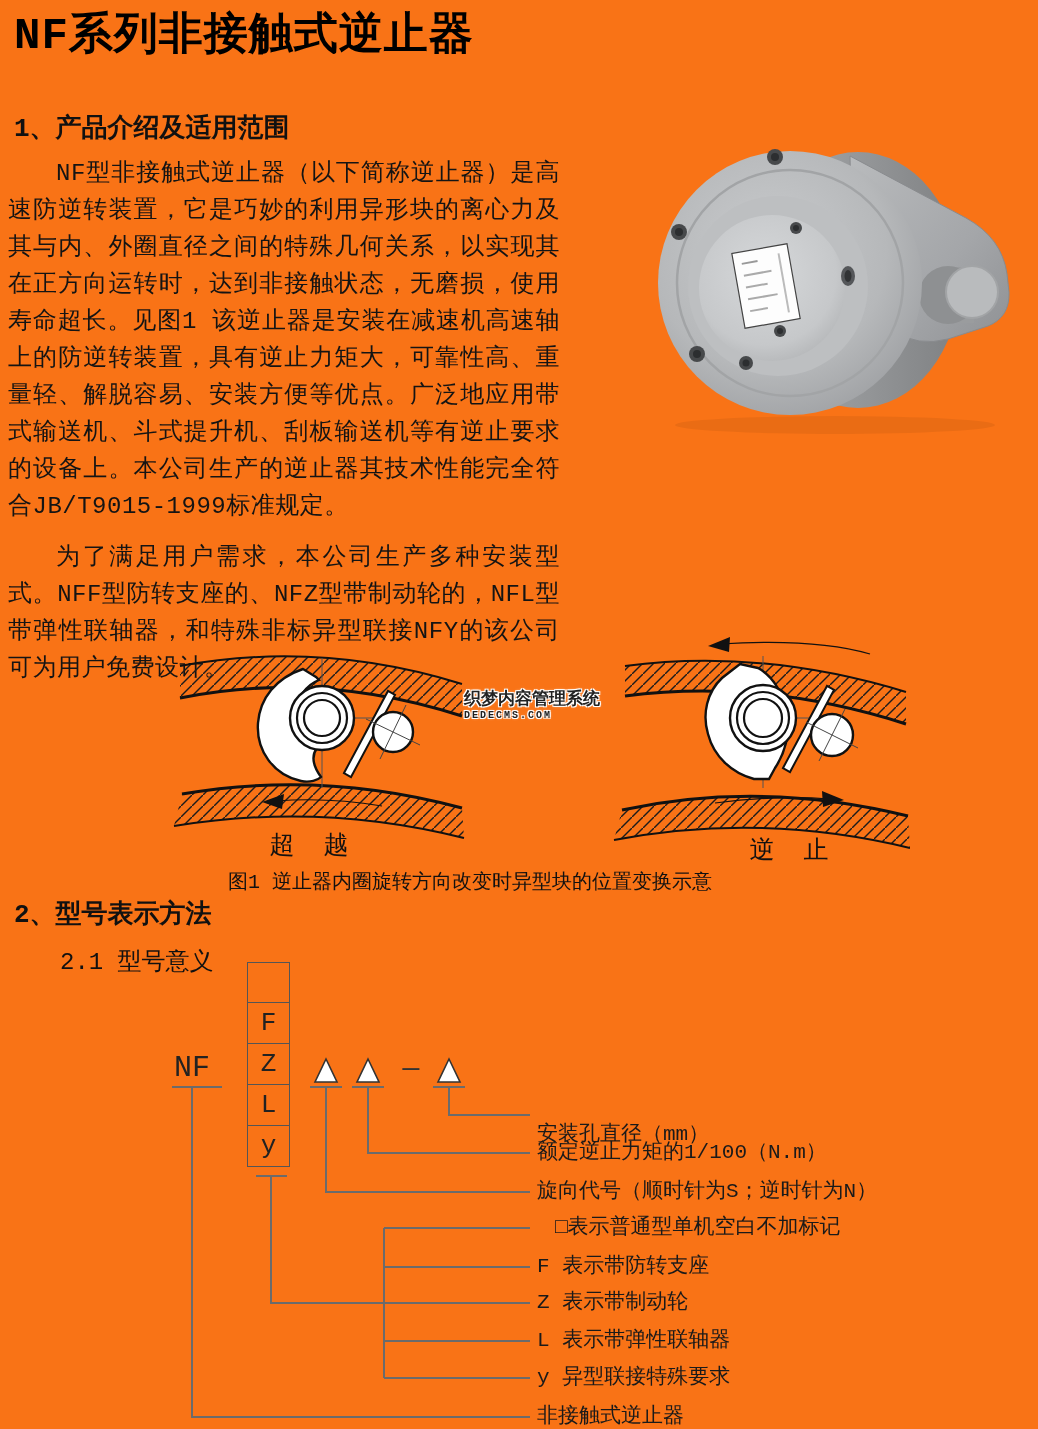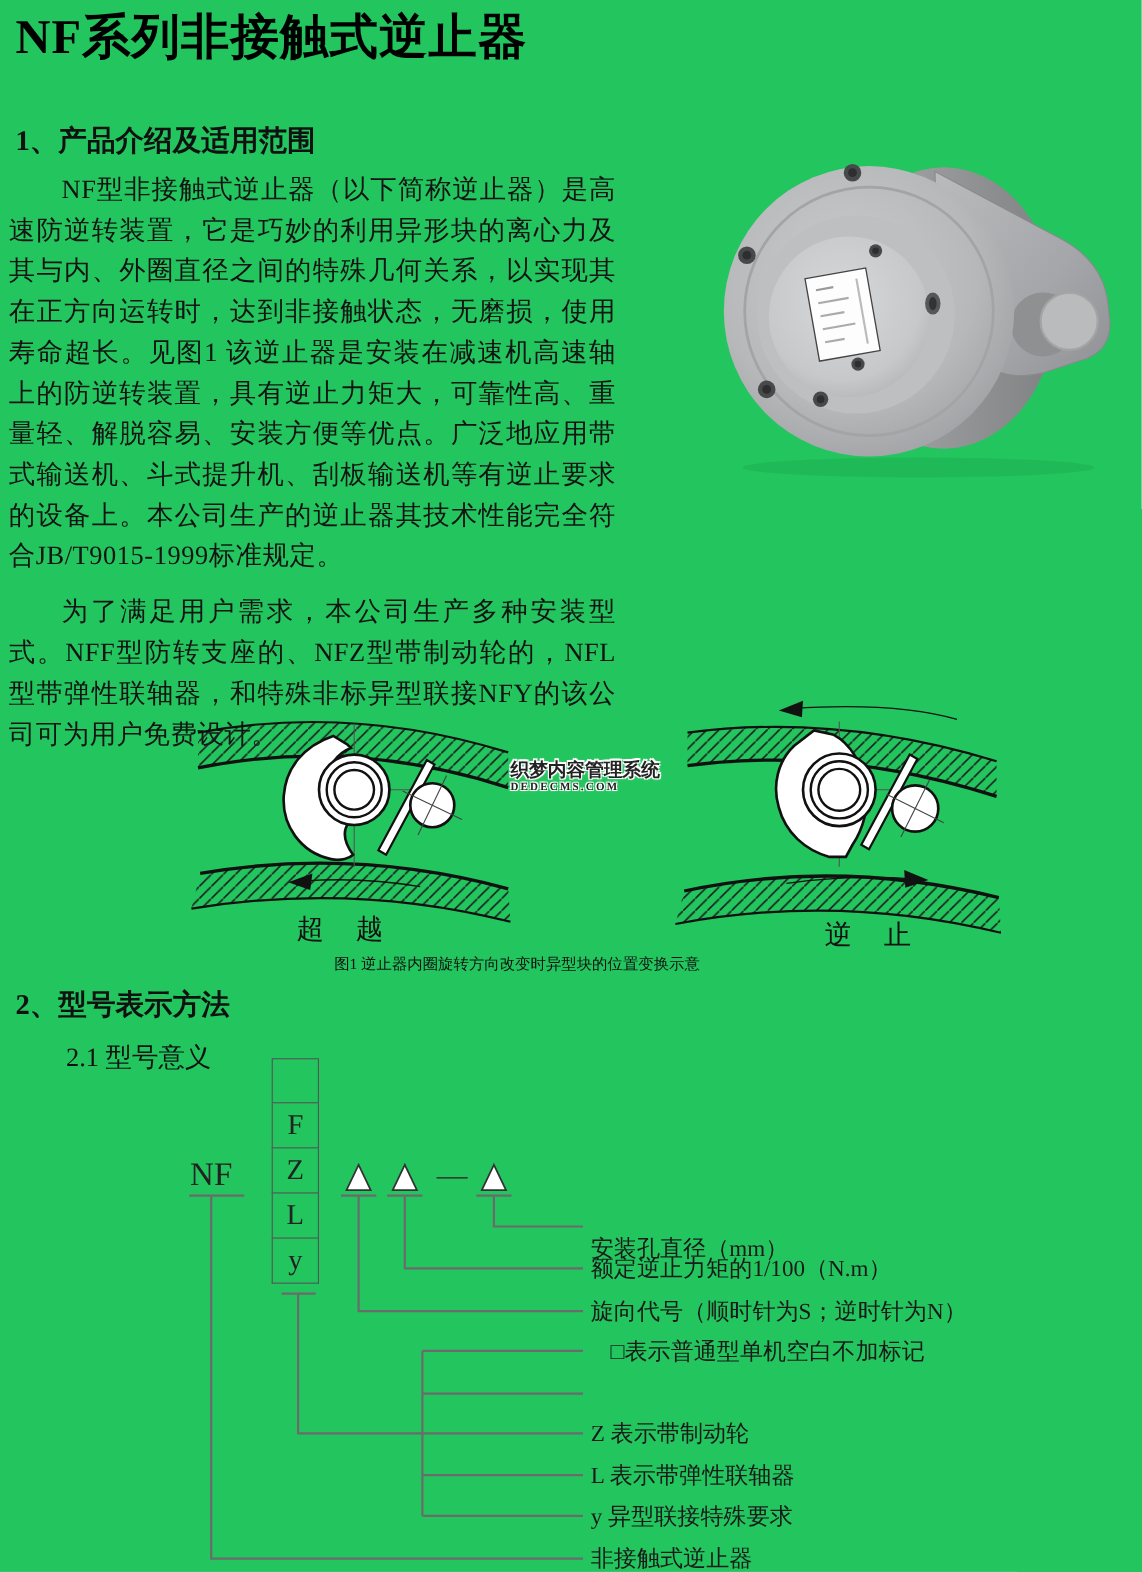--- a/index.html
+++ b/index.html
@@ -1,27 +1,27 @@
 <!DOCTYPE html>
 <html><head>
 <meta charset="utf-8">
 <style>
   html,body{margin:0;padding:0;background:#ffffff;}
-  #page{position:relative;width:1038px;height:1429px;background:#22c55e;overflow:hidden;
-        font-family:Liberation Serif, serif;color:#111;}
+  #page{position:relative;width:1038px;height:1429px;background:#f97316;overflow:hidden;
+        font-family:Liberation Mono, monospace;color:#111;}
   .abs{position:absolute;}
   .doc-title{left:14px;top:4px;font-size:44px;font-weight:bold;letter-spacing:1px;color:#000;}
   .h-sec{font-size:26px;font-weight:bold;color:#111;}
   .h-sub{font-size:24px;color:#111;}
   .bodycol{left:8px;top:155px;width:552px;}
   .bodycol p{margin:0;font-size:24px;line-height:37px;text-align:justify;text-indent:2em;
              color:#141414;letter-spacing:0.5px;}
   .bodycol p + p{margin-top:14px;}
   .fig-label{font-size:25px;color:#111;text-align:center;letter-spacing:2px;}
-  .fig-caption{font-size:14px;font-weight:500;color:#111;text-align:center;}
+  .fig-caption{font-size:20px;font-weight:500;color:#111;text-align:center;}
   .watermark{text-align:left;line-height:1.2;color:#222;
              text-shadow:-1px -1px 0 #fff,1px -1px 0 #fff,-1px 1px 0 #fff,1px 1px 0 #fff,0 0 3px #fff;}
   .watermark .wl1{font-size:17px;font-weight:bold;}
   .watermark .wl2{font-size:10px;font-weight:bold;letter-spacing:2px;}
   
   #model{left:100px;top:949px;width:938px;height:480px;}
   .m-box-stack{left:147px;top:13px;width:43px;}
   .m-cell{box-sizing:border-box;width:43px;height:41px;border:1px solid #555;border-top:none;
           display:flex;align-items:center;justify-content:center;font-size:26px;color:#222;}
   .m-cell:first-child{border-top:1px solid #555;}
@@ -209,19 +209,20 @@
       <div class="m-cell">L</div>
       <div class="m-cell">y</div>
     </div>
 
     <div class="abs m-dash">—</div>
 
     <div class="abs m-label" style="top:152px;margin-top:20px;">安装孔直径（mm）</div>
     <div class="abs m-label" style="top:190px;">额定逆止力矩的1/100（N.m）</div>
     <div class="abs m-label" style="top:229px;">旋向代号（顺时针为S；逆时针为N）</div>
     <div class="abs m-label" style="top:265px;padding-left:18px;">□表示普通型单机空白不加标记</div>
+    <div class="abs m-label" style="top:304px;">F 表示带防转支座</div>
     <div class="abs m-label" style="top:340px;">Z 表示带制动轮</div>
     <div class="abs m-label" style="top:378px;">L 表示带弹性联轴器</div>
     <div class="abs m-label" style="top:415px;">y 异型联接特殊要求</div>
     <div class="abs m-label" style="top:454px;">非接触式逆止器</div>
   </div>
 
 </div>
 
 </body></html>

